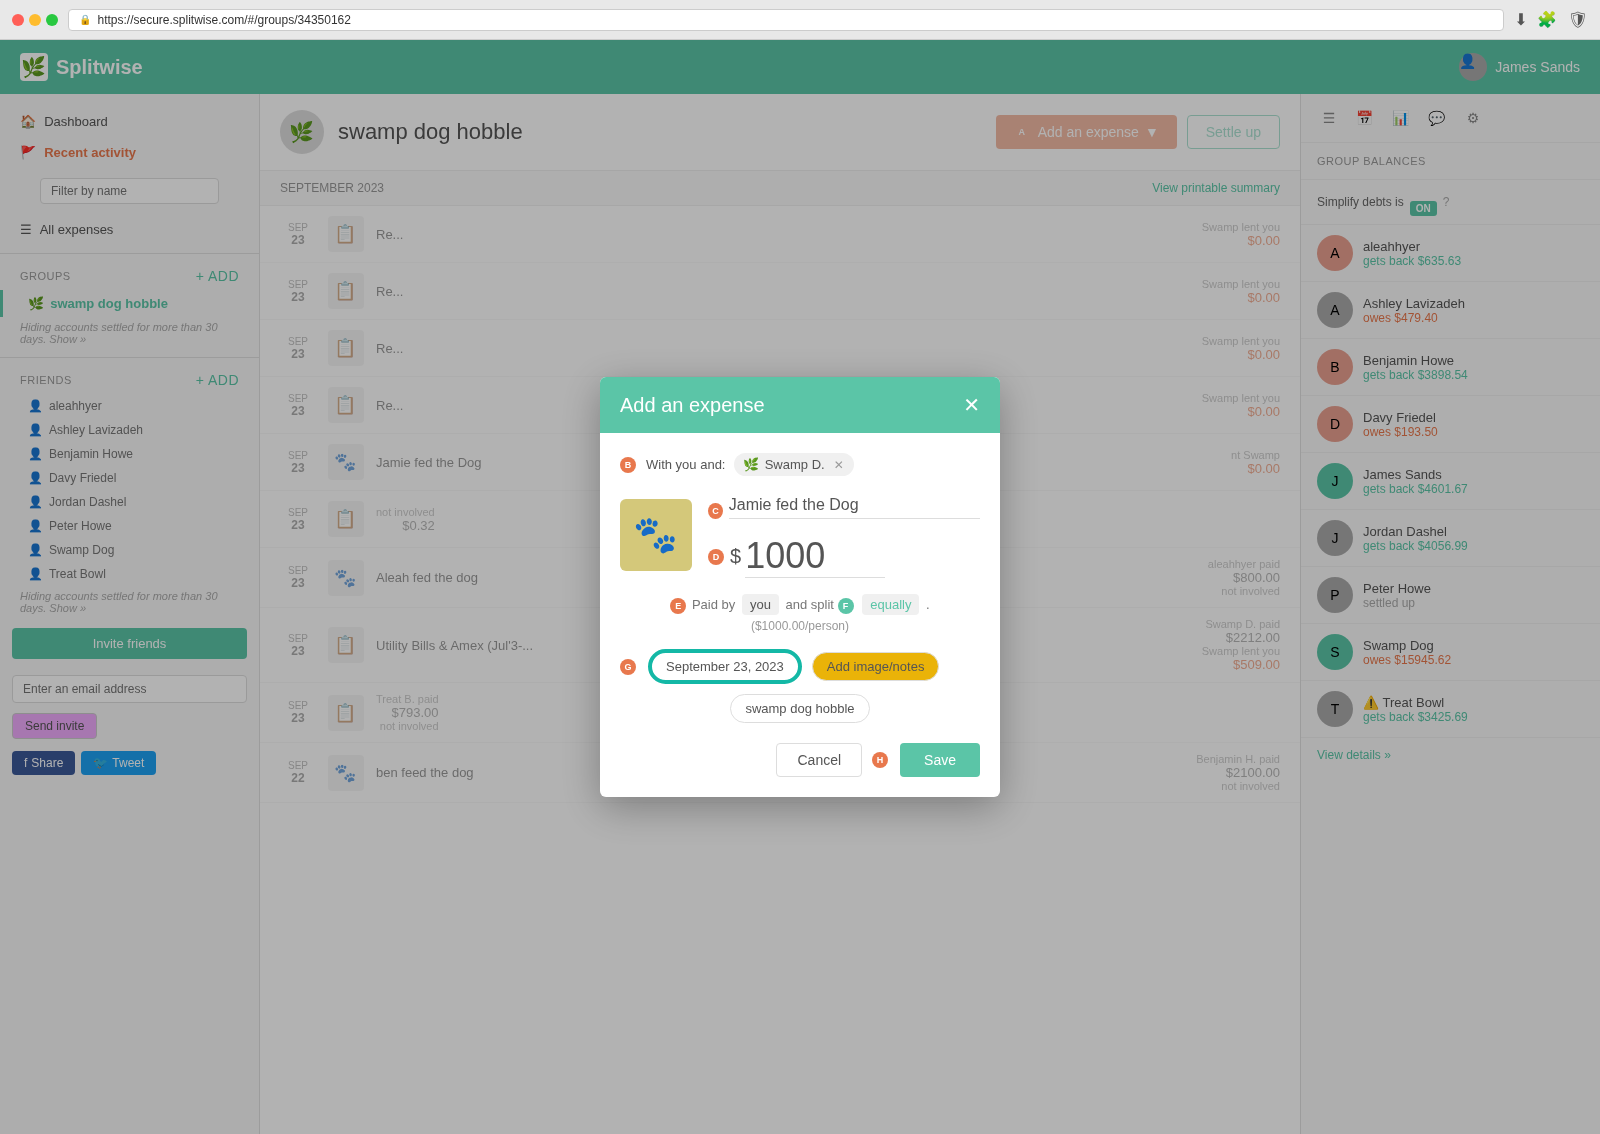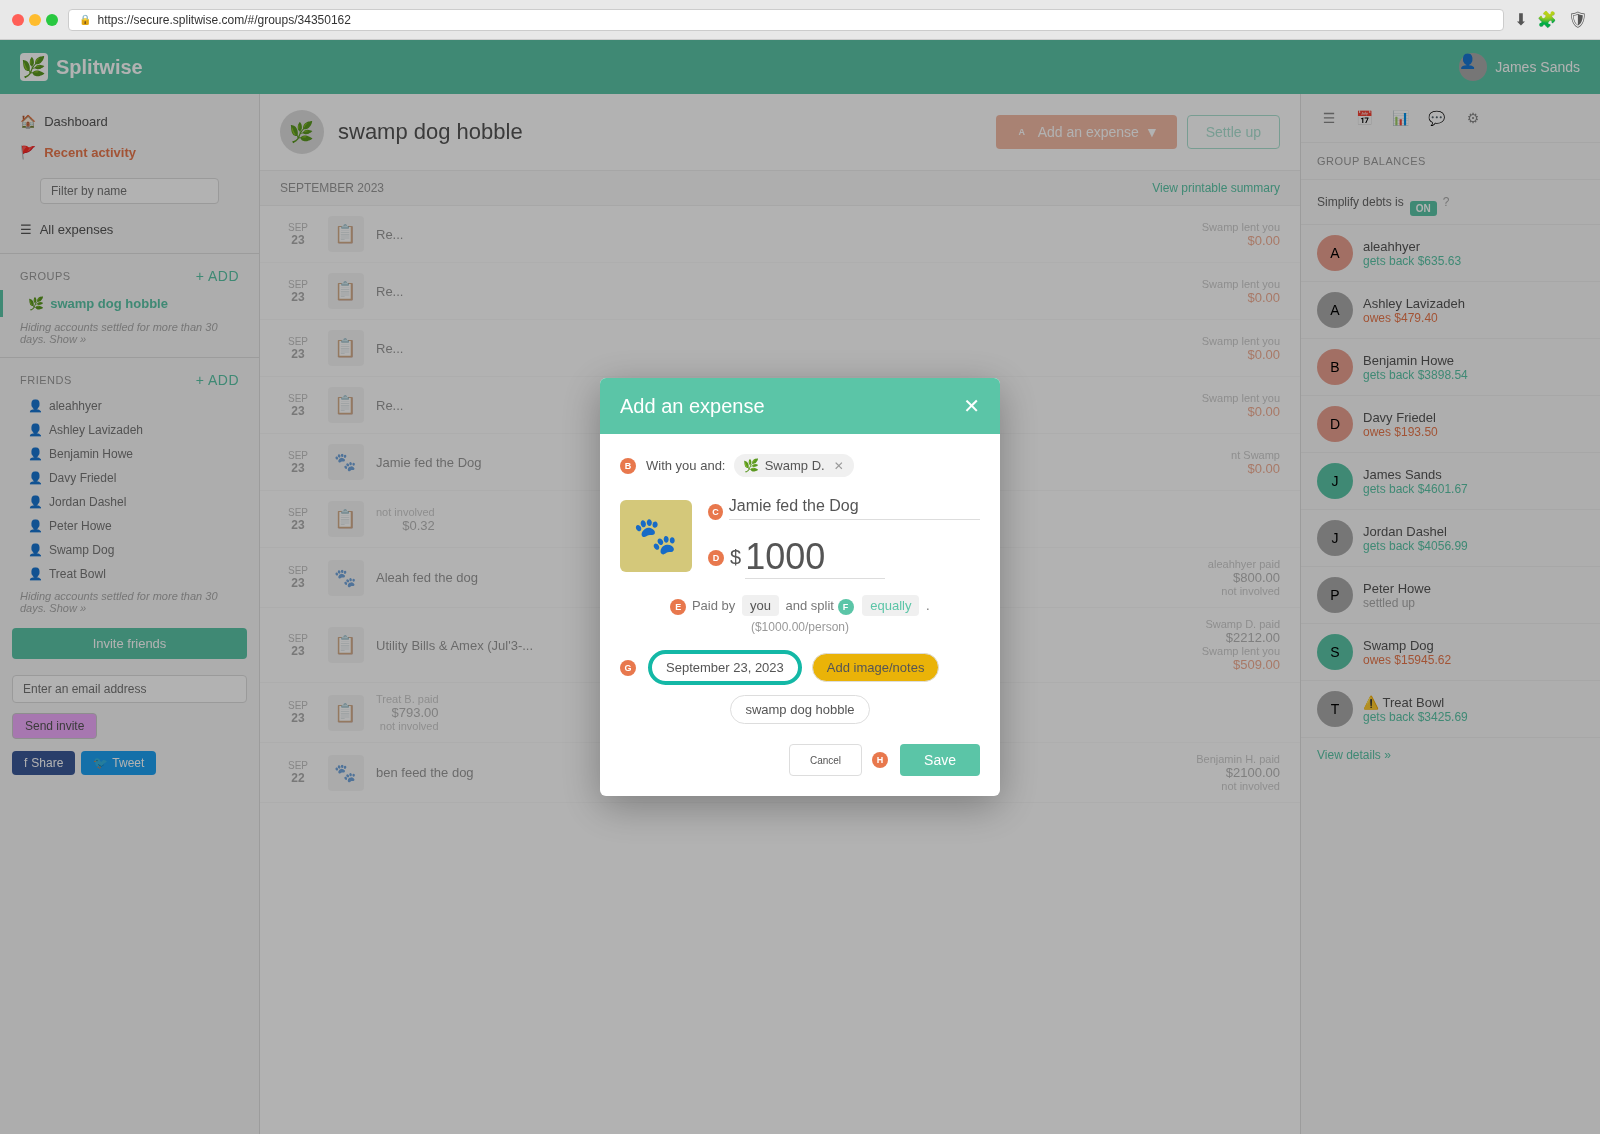--- a/index.html
+++ b/index.html
@@ -128,21 +128,21 @@
     .paid-by-btn { background: #f0f0f0; border: none; border-radius: 4px; padding: 3px 8px; font-size: 13px; color: #555; cursor: pointer; margin: 0 3px; }
     .split-btn { background: #f0f0f0; border: none; border-radius: 4px; padding: 3px 8px; font-size: 13px; color: #5bc5a7; cursor: pointer; margin: 0 3px; }
     .per-person { font-size: 12px; color: #999; margin-top: 4px; }
 
     .modal-footer-row { display: flex; align-items: center; gap: 10px; margin-bottom: 10px; flex-wrap: wrap; }
     .date-btn { border: 4px solid #14b8a6; background: white; border-radius: 20px; padding: 6px 14px; font-size: 13px; color: #555; cursor: pointer; }
     .notes-btn { border: 1px solid #ddd; background: #eab308; border-radius: 20px; padding: 6px 14px; font-size: 13px; color: #555; cursor: pointer; }
     .group-btn { border: 1px solid #ddd; background: white; border-radius: 20px; padding: 6px 14px; font-size: 13px; color: #555; cursor: pointer; }
 
     .modal-actions { display: flex; justify-content: flex-end; gap: 10px; padding-top: 10px; }
-    .btn-cancel { background: white; border: 1px solid #ddd; padding: 8px 20px; border-radius: 4px; font-size: 10px; color: #555; cursor: pointer; }
+    .btn-cancel { background: white; border: 1px solid #ddd; padding: 8px 20px; border-radius: 4px; font-size: 14px; color: #555; cursor: pointer; }
     .btn-save { background: #5bc5a7; color: white; border: none; padding: 8px 24px; border-radius: 4px; font-size: 14px; cursor: pointer; font-weight: 500; }
 
     .label-badge {
       display: inline-block; color: white; border-radius: 50%; width: 16px; height: 16px; font-size: 9px;
       text-align: center; line-height: 16px; font-weight: bold; margin-right: 2px;
     }
     .label-b { background: #e8784d; }
     .label-c { background: #e8784d; }
     .label-d { background: #e8784d; }
     .label-e { background: #e8784d; }

